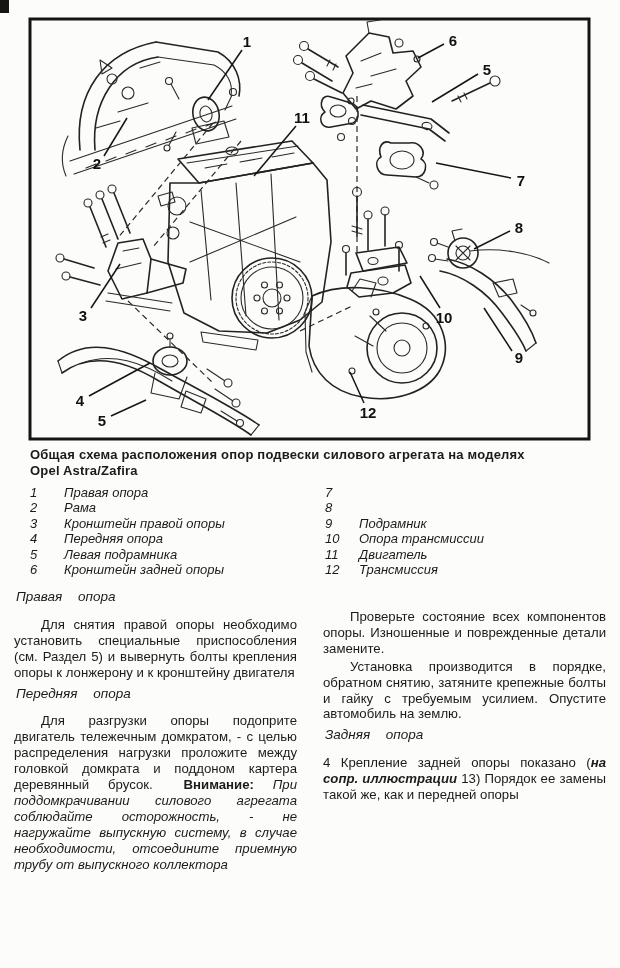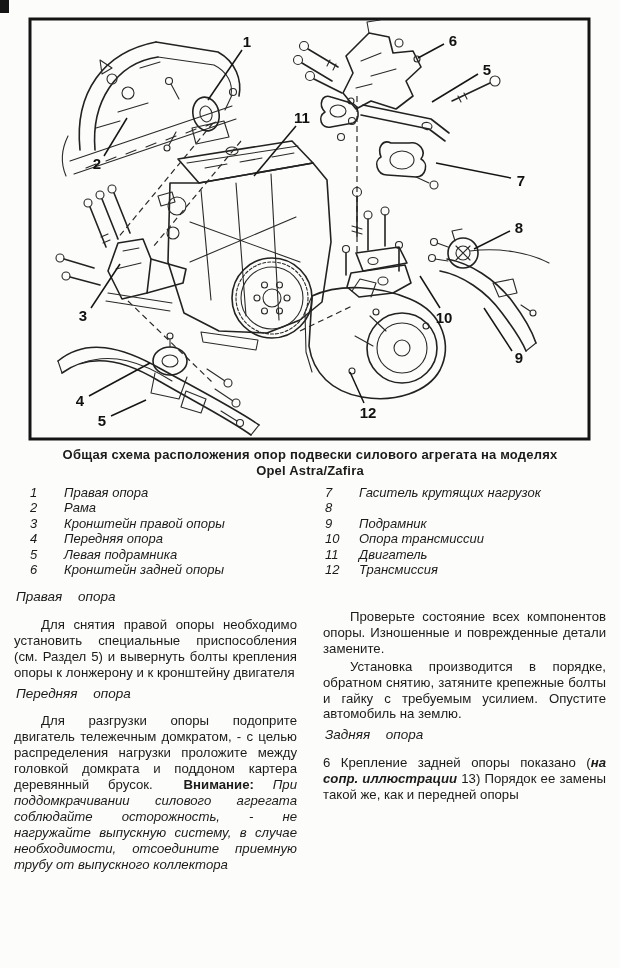--- a/index.html
+++ b/index.html
@@ -11,21 +11,21 @@
   .corner-mark{position:absolute;left:0;top:0;width:9px;height:13px;background:#151515;}
   .figure{position:absolute;left:0;top:0;width:620px;height:452px;}
   .figure svg{position:absolute;left:0;top:0;}
   .art{fill:none;stroke:#222;stroke-width:1.6;stroke-linecap:round;stroke-linejoin:round;}
   .art2{fill:none;stroke:#2a2a2a;stroke-width:1.1;stroke-linecap:round;stroke-linejoin:round;}
   .dash{fill:none;stroke:#2a2a2a;stroke-width:1.2;stroke-dasharray:6 4;}
   .frame{fill:none;stroke:#141414;stroke-width:3;}
   .leader{stroke:#151515;stroke-width:1.5;}
   .callout{font-family:"Liberation Sans",sans-serif;font-weight:bold;font-size:15px;
     fill:#111;text-anchor:middle;dominant-baseline:central;}
-  .caption{position:absolute;top:447px;left:30px;width:560px;text-align:center;
+  .caption{position:absolute;top:447px;left:30px;width:560px;text-align:left;
     font-weight:bold;font-size:13px;line-height:16px;letter-spacing:.2px;}
   .legend{position:absolute;top:485px;left:16px;width:590px;display:flex;
     font-style:italic;font-size:13px;line-height:15.4px;}
   .legend-col{width:50%;}
   .legend-row{display:flex;}
   .legend-num{width:34px;flex:0 0 34px;padding-left:14px;}
   .legend-label{flex:1;}
   .body-cols{position:absolute;top:584px;left:14px;width:592px;display:flex;gap:26px;}
   .col{width:283px;font-size:13.2px;line-height:15.9px;text-align:justify;
     hyphens:auto;-webkit-hyphens:auto;}
@@ -265,21 +265,20 @@
           <span class="legend-label">Левая подрамника</span>
         </div>
         <div class="legend-row">
           <span class="legend-num">6</span>
           <span class="legend-label">Кронштейн задней опоры</span>
         </div>
       </div>
     <div class="legend-col" id="legend-right">
         <div class="legend-row">
           <span class="legend-num">7</span>
-          <span class="legend-label">Гаситель крутящих нагрузок</span>
         </div>
         <div class="legend-row">
           <span class="legend-num">8</span>
         </div>
         <div class="legend-row">
           <span class="legend-num">9</span>
           <span class="legend-label">Подрамник</span>
         </div>
         <div class="legend-row">
           <span class="legend-num">10</span>
@@ -300,16 +299,16 @@
     <div class="col" id="col-left">
         <div class="heading">Правая опора</div>
         <p><span class="s-n">Для снятия правой опоры необходимо установить специальные приспособления (см. Раздел 5) и вывернуть болты крепления опоры к лонжерону и к кронштейну двигателя</span></p>
         <div class="heading">Передняя опора</div>
         <p><span class="s-n">Для разгрузки опоры подоприте двигатель тележечным домкратом, - с целью распределения нагрузки проложите между головкой домкрата и поддоном картера деревянный брусок. </span><span class="s-b">Внимание: </span><span class="s-i">При поддомкрачивании силового агрегата соблюдайте осторожность, - не нагружайте выпускную систему, в случае необходимости, отсоедините приемную трубу от выпускного коллектора</span></p>
       </div>
     <div class="col right-col" id="col-right">
         <p><span class="s-n">Проверьте состояние всех компонентов опоры. Изношенные и поврежденные детали замените.</span></p>
         <p><span class="s-n">Установка производится в порядке, обратном снятию, затяните крепежные болты и гайку с требуемым усилием. Опустите автомобиль на землю.</span></p>
         <div class="heading">Задняя опора</div>
-        <p class="noindent"><span class="s-n">6 Крепление задней опоры показано (</span><span class="s-bi">на сопр. иллюстрации</span><span class="s-n"> 13) Порядок ее замены такой же, как и передней опоры</span></p>
+        <p class="noindent"><span class="s-n">4 Крепление задней опоры показано (</span><span class="s-bi">на сопр. иллюстрации</span><span class="s-n"> 13) Порядок ее замены такой же, как и передней опоры</span></p>
       </div>
   </div>
 </div>
 
 </body></html>

